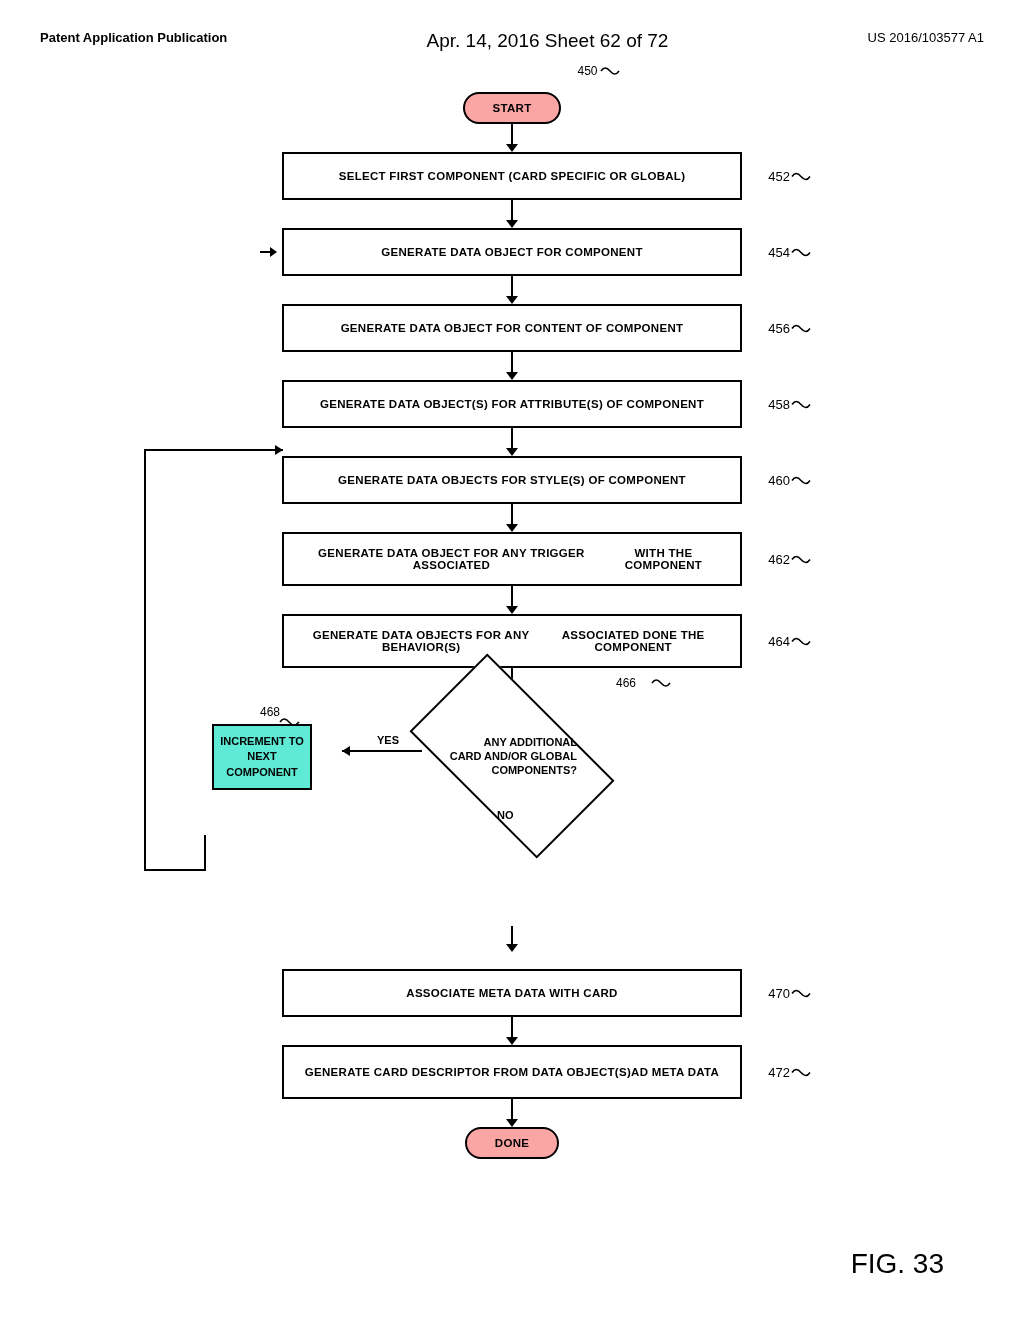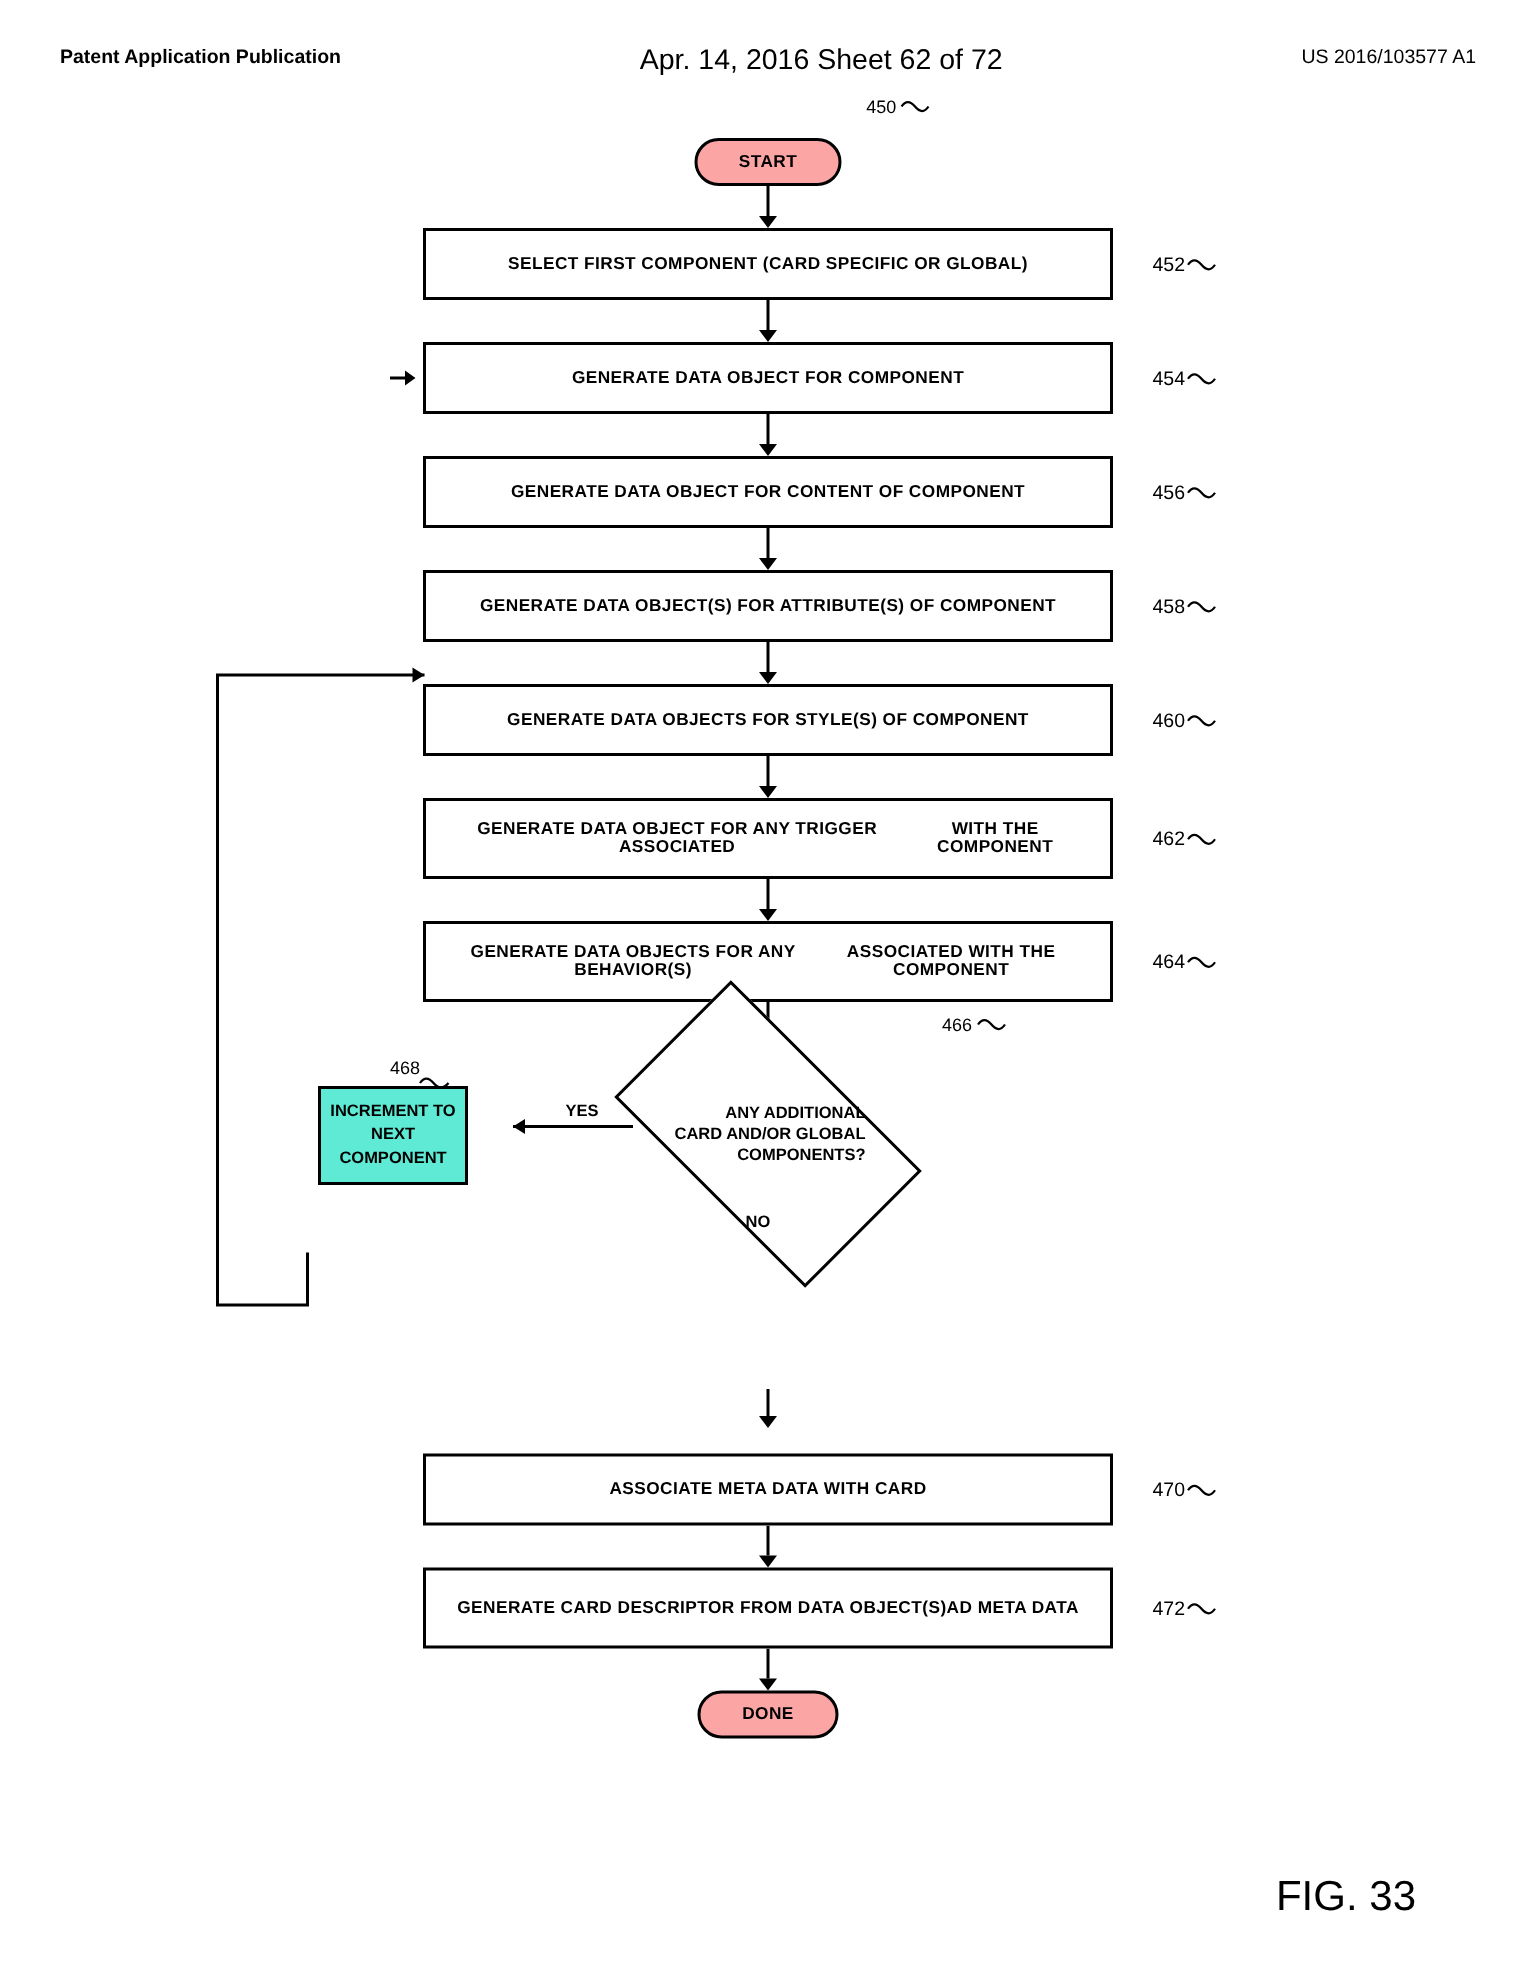--- a/index.html
+++ b/index.html
@@ -257,21 +257,21 @@
         </div>
 
         <div class="vertical-arrow">
           <div class="v-line" style="height:20px;"></div>
           <div class="arrow-head-down"></div>
         </div>
 
         <div style="position:relative;">
           <div class="flow-node node-rect" style="min-height:54px;">
             <div>GENERATE DATA OBJECTS FOR ANY BEHAVIOR(S)</div>
-            <div>ASSOCIATED WITH THE COMPONENT</div>
+            <div>ASSOCIATED DONE THE COMPONENT</div>
           </div>
           <div class="ref-right">
             <span>464</span>
             <svg width="22" height="14" viewBox="0 0 22 14">
                 <path d="M2,7 Q6,1 11,7 Q16,13 20,7" fill="none" stroke="#000" stroke-width="1.5"></path>
               </svg>
           </div>
         </div>
 
         <div class="vertical-arrow">
@@ -284,21 +284,21 @@
           <div style="position:relative; display:flex; align-items:center; justify-content:center;">
             <div class="node-diamond-wrap">
               <div class="node-diamond"></div>
               <div class="node-diamond-text">
                 <div>ANY ADDITIONAL</div>
                 <div>CARD AND/OR GLOBAL</div>
                 <div>COMPONENTS?</div>
               </div>
             </div>
 
-            <div style="position:absolute; top:-20px; right:-60px; font-size:12px; display:flex; align-items:center; gap:2px;">
+            <div style="position:absolute; top:-20px; right:-60px; font-size:12px; display:flex; align-items:center; gap:14px;">
               <span>466</span>
               <svg width="22" height="14" viewBox="0 0 22 14">
                   <path d="M2,7 Q6,1 11,7 Q16,13 20,7" fill="none" stroke="#000" stroke-width="1.5"></path>
                 </svg>
             </div>
           </div>
 
           <div style="position:absolute; left:20px; top:55px; display:flex; flex-direction:column; align-items:center;">
             
             

